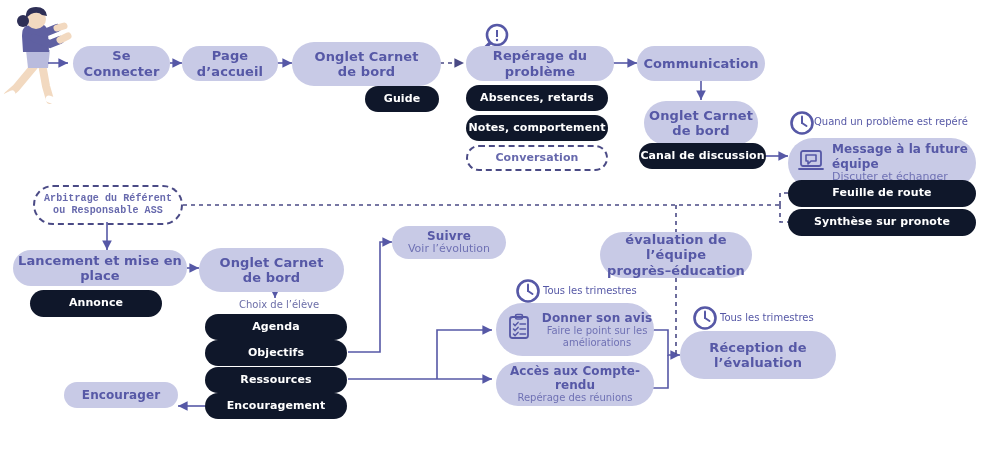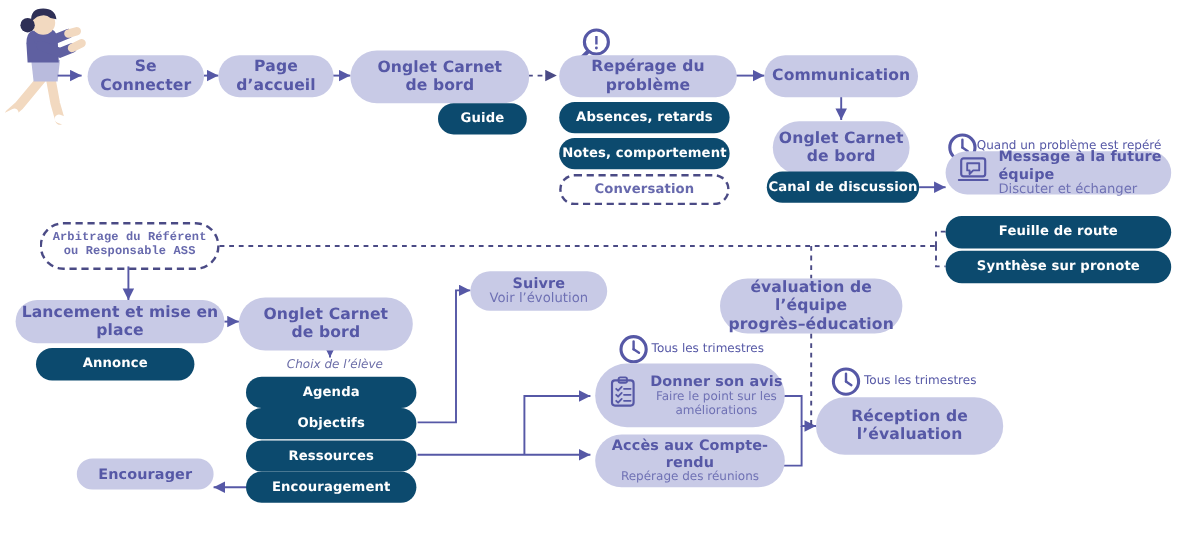--- a/index.html
+++ b/index.html
@@ -20,21 +20,21 @@
     box-sizing:border-box;
     display:flex;
     flex-direction:column;
     align-items:center;
     justify-content:center;
     text-align:center;
     border-radius:999px;
     line-height:1.18;
   }
   .node.light{ background:#c8cae6; color:#5658a6; }
-  .node.dark { background:#0c4a6e; color:#ffffff; }
+  .node.dark { background:#0f172a; color:#ffffff; }
   .node.dashed{
     background:transparent;
     border:2px dashed #4a4a85;
     color:#6769ad;
   }
   .node.icon-node{
     flex-direction:row;
     justify-content:flex-start;
     text-align:left;
     padding-left:10px;
@@ -53,21 +53,21 @@
     width:1000px;height:465px;
     pointer-events:none;
   }
   
   .flabel{
     position:absolute;
     color:#5658a6;
     font-weight:normal;
     white-space:nowrap;
   }
-  .flabel.plain{ font-weight:normal; color:#6c6ea8;font-style:italic; }
+  .flabel.plain{ font-weight:normal; color:#6c6ea8; }
 
   
   .ico{ position:absolute; }
   .ico svg{ display:block; }
   .inline-ico{ flex:0 0 auto; margin-right:8px; }
   .icon-text{ display:flex; flex-direction:column; justify-content:center; }
 </style>
 </head>
 <body>
 
@@ -211,21 +211,21 @@
 
   <div class="ico" style="left:789px;top:110px;">
     <svg width="26" height="26" viewBox="0 0 26 26">
       <circle cx="13" cy="13" r="10.5" fill="#ffffff" stroke="#5658a6" stroke-width="2.6"></circle>
       <line x1="13" y1="6.5" x2="13" y2="13" stroke="#5658a6" stroke-width="2" stroke-linecap="round"></line>
       <line x1="13" y1="13" x2="17.5" y2="16" stroke="#5658a6" stroke-width="2" stroke-linecap="round"></line>
     </svg>
   </div>
   <div class="flabel t10" style="left:814px;top:116px;">Quand un problème est repéré</div>
 
-  <div class="node light icon-node" style="left:788px;top:126px;width:188px;height:36px;">
+  <div class="node light icon-node" style="left:788px;top:138px;width:188px;height:50px;">
     <span class="inline-ico">
       <svg width="26" height="24" viewBox="0 0 26 24">
         <rect x="3" y="2" width="20" height="15" rx="2" fill="none" stroke="#5658a6" stroke-width="1.8"></rect>
         <path d="M1 20 L25 20" stroke="#5658a6" stroke-width="1.8" stroke-linecap="round"></path>
         <path d="M8 6 h10 v6 h-5 l-3 3 v-3 h-2 z" fill="none" stroke="#5658a6" stroke-width="1.6" stroke-linejoin="round"></path>
       </svg>
     </span>
     <span class="icon-text">
       <span class="title t12">Message à la future équipe</span>
       <span class="sub t11">Discuter et échanger</span>

